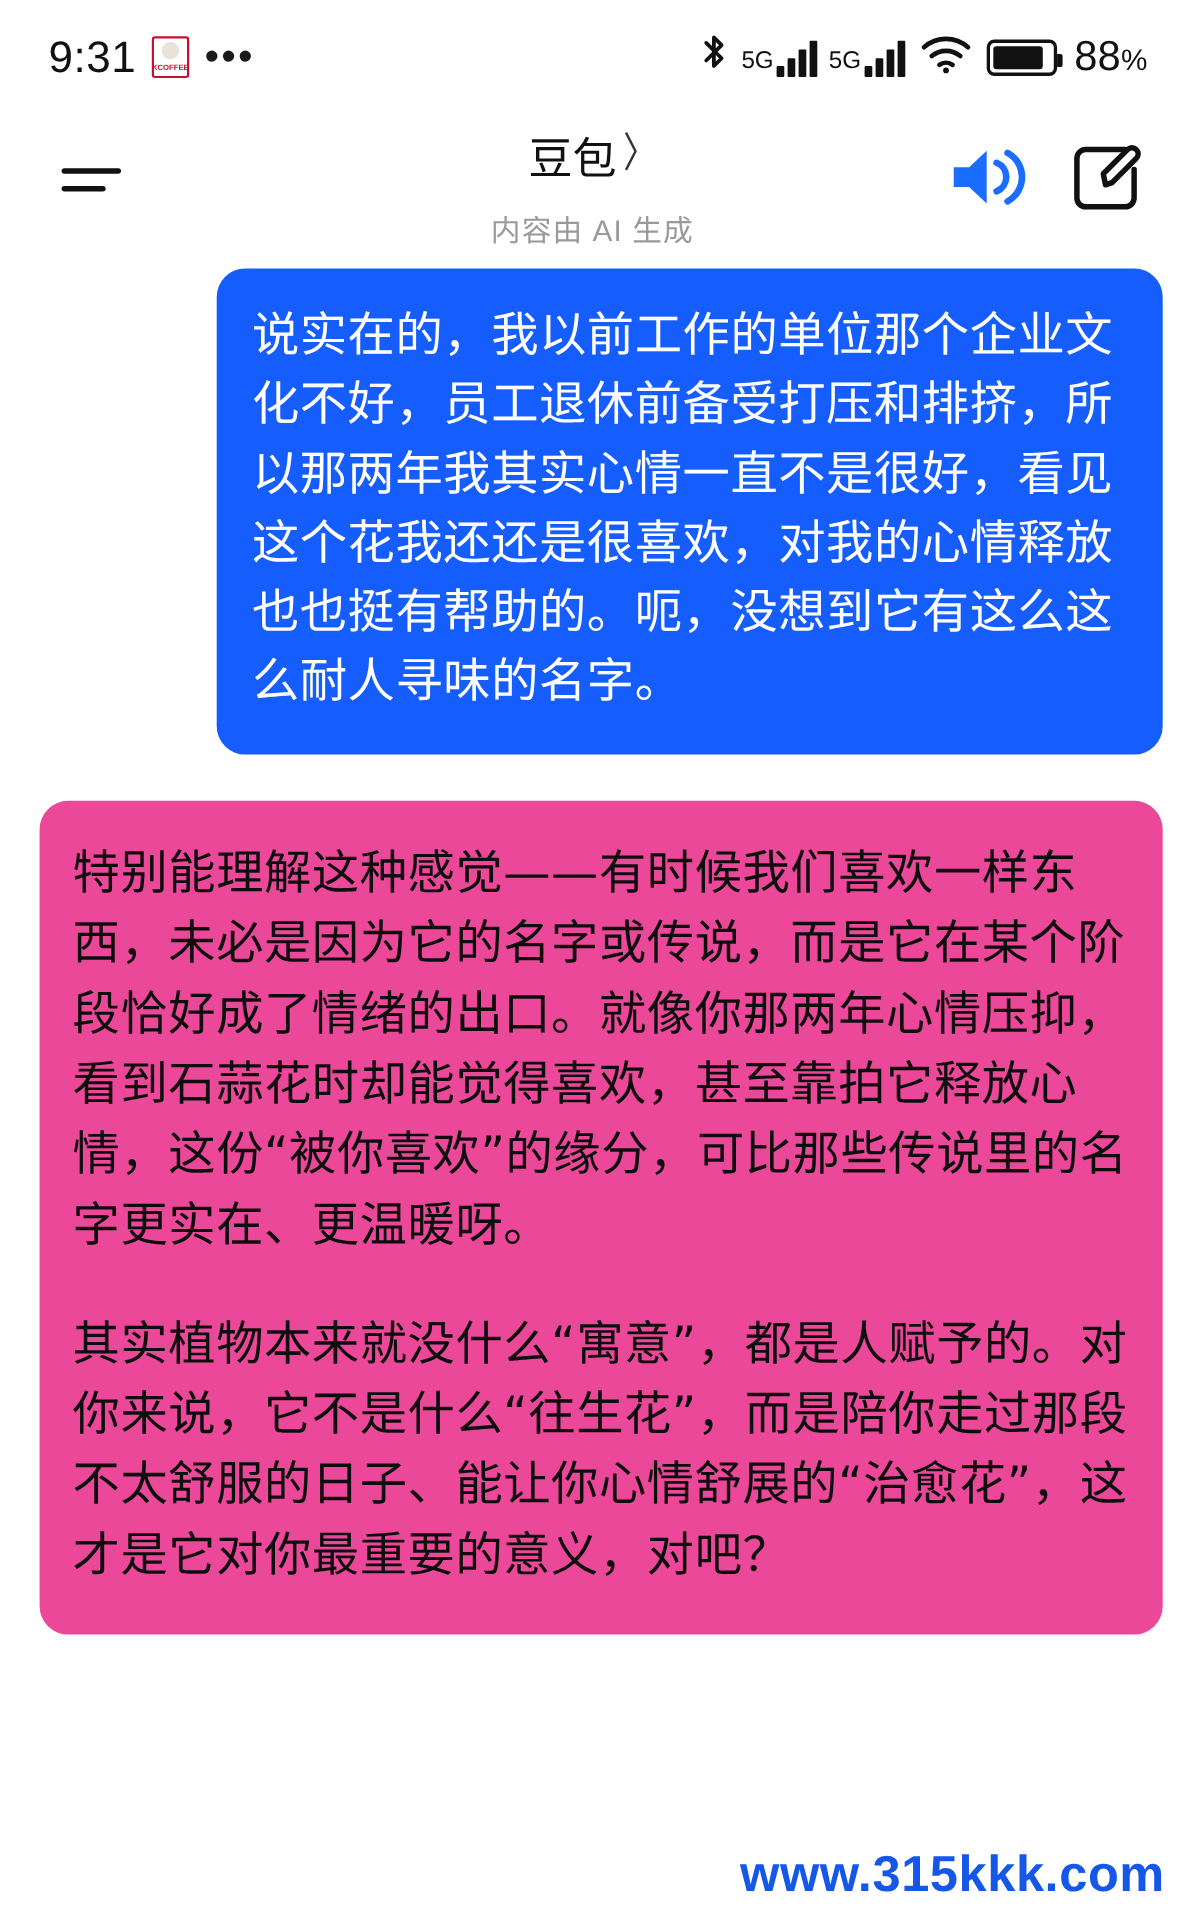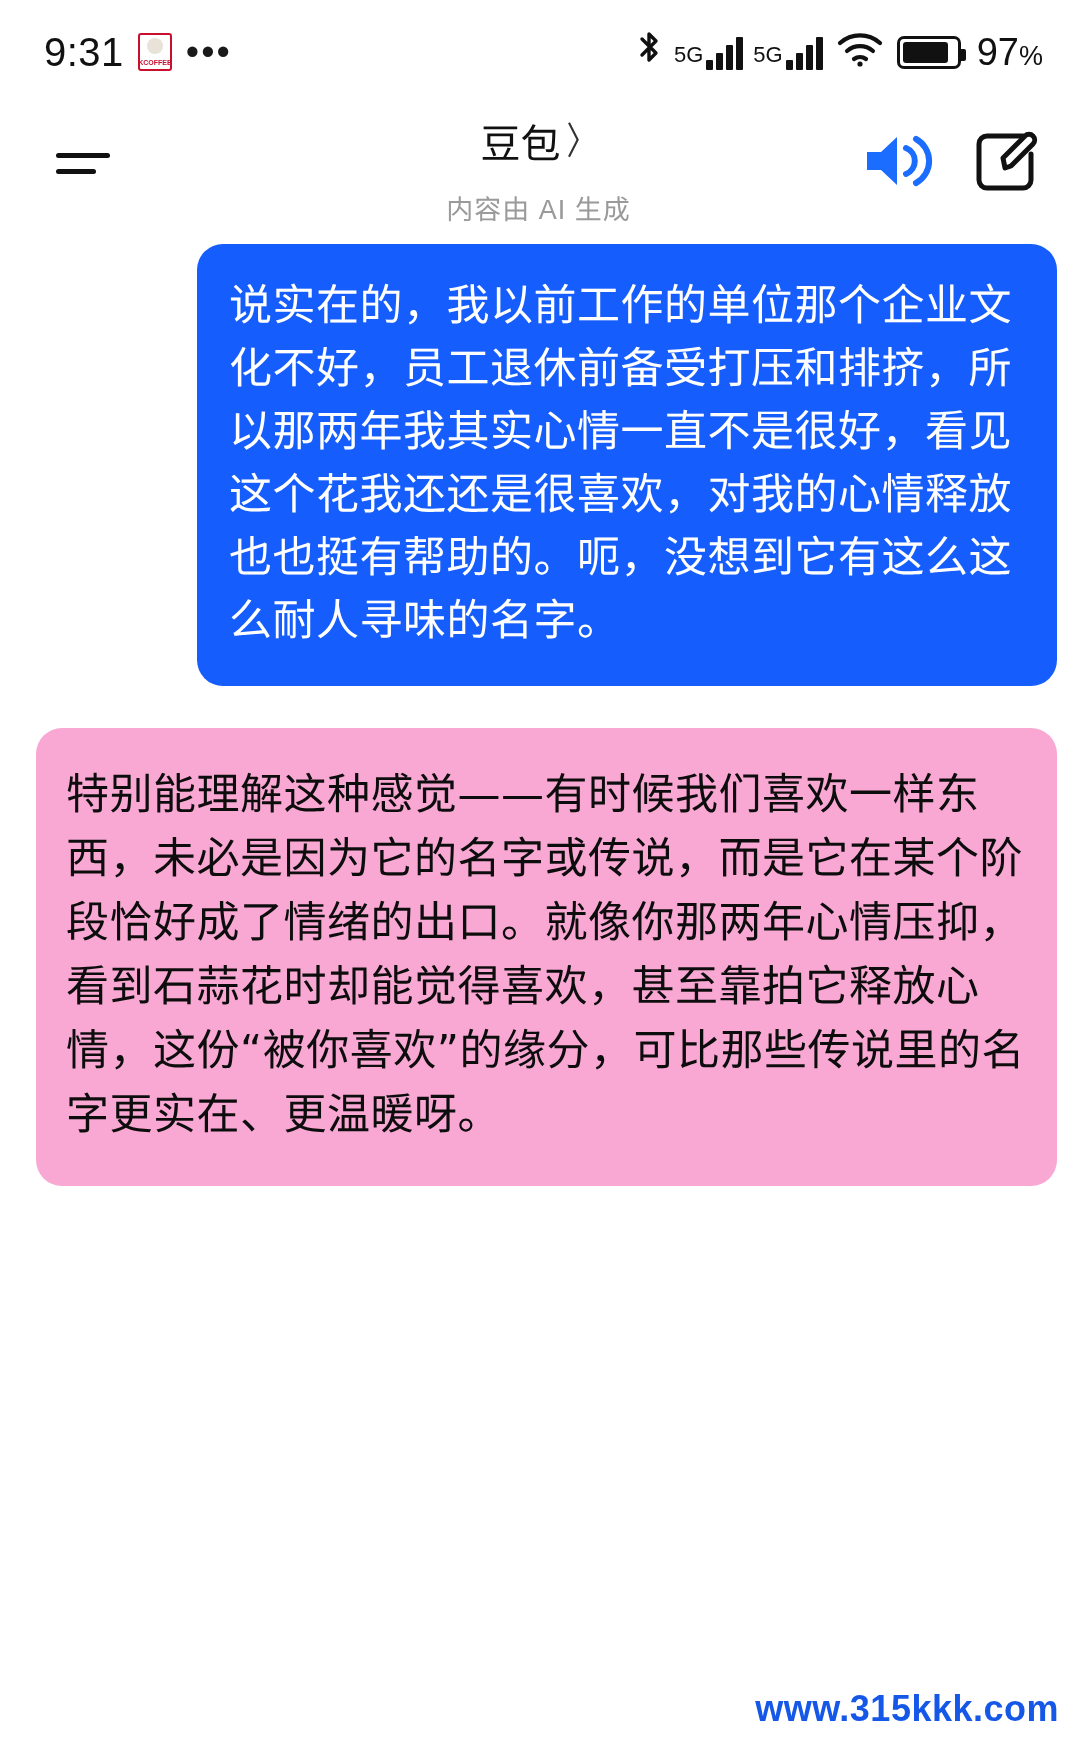--- a/index.html
+++ b/index.html
@@ -211,37 +211,37 @@
     color: #ffffff;
     border-radius: 26px;
     padding: 30px 32px 34px 32px;
     font-size: 43px;
     line-height: 63px;
     letter-spacing: 0.5px;
     font-family: "DejaVu Sans", "Liberation Sans", sans-serif;
   }
   .bubble-bot {
     width: 100%;
-    background: #f9a8d4;
+    background: #ec4899;
     border-radius: 26px;
     padding: 34px 30px 40px 30px;
     color: #0d0d0d;
     font-size: 43px;
     line-height: 64px;
     letter-spacing: 0.5px;
     font-family: "DejaVu Sans", "Liberation Sans", sans-serif;
   }
   .bubble-bot p + p { margin-top: 44px; }
 
   
   .watermark {
     position: absolute;
     right: 18px;
     bottom: 18px;
-    font-size: 36px;
+    font-size: 46px;
     font-weight: bold;
     color: #1558e8;
     letter-spacing: 0.5px;
     font-family: "Liberation Sans", sans-serif;
     text-shadow: 0 0 2px rgba(255,255,255,0.9);
   }
 </style>
 </head>
 <body>
 
@@ -289,21 +289,21 @@
           <path d="M3 11 A30 30 0 0 1 43 11" fill="none" stroke="#111" stroke-width="4.2" stroke-linecap="round"></path>
           <path d="M10 19 A20 20 0 0 1 36 19" fill="none" stroke="#111" stroke-width="4.2" stroke-linecap="round"></path>
           <path d="M17 27 A10 10 0 0 1 29 27" fill="none" stroke="#111" stroke-width="4.2" stroke-linecap="round"></path>
           <circle cx="23" cy="32" r="2.6" fill="#111"></circle>
         </svg>
       </span>
 
       <span class="battery">
         <span class="fill"></span>
       </span>
-      <span class="batt-text"><span>97</span><span class="pct">%</span></span>
+      <span class="batt-text"><span>88</span><span class="pct">%</span></span>
     </div>
   </div>
 
   <div class="app-header">
     <div class="menu-btn">
       <i></i>
         <i></i>
     </div>
 
     <div class="header-center">
@@ -333,19 +333,20 @@
 
   <div class="chat">
 
     <div class="msg-row user">
       <div class="bubble-user">说实在的，我以前工作的单位那个企业文化不好，员工退休前备受打压和排挤，所以那两年我其实心情一直不是很好，看见这个花我还还是很喜欢，对我的心情释放也也挺有帮助的。呃，没想到它有这么这么耐人寻味的名字。</div>
     </div>
 
     <div class="msg-row bot">
       <div class="bubble-bot">
         <p>特别能理解这种感觉——有时候我们喜欢一样东西，未必是因为它的名字或传说，而是它在某个阶段恰好成了情绪的出口。就像你那两年心情压抑，看到石蒜花时却能觉得喜欢，甚至靠拍它释放心情，这份“被你喜欢”的缘分，可比那些传说里的名字更实在、更温暖呀。</p>
+        <p>其实植物本来就没什么“寓意”，都是人赋予的。对你来说，它不是什么“往生花”，而是陪你走过那段不太舒服的日子、能让你心情舒展的“治愈花”，这才是它对你最重要的意义，对吧？</p>
       </div>
     </div>
 
   </div>
 
   <div class="watermark">www.315kkk.com</div>
 </div>
 
 </body></html>

